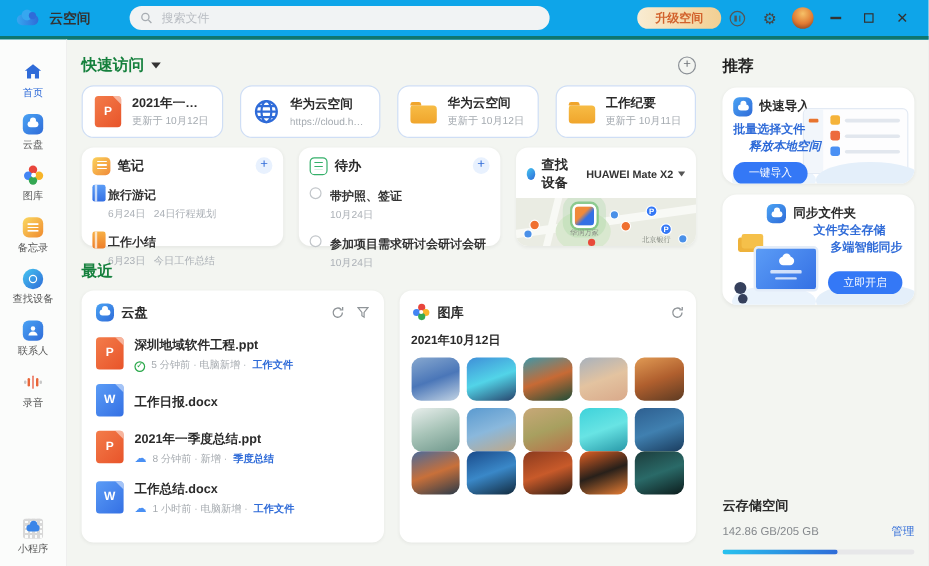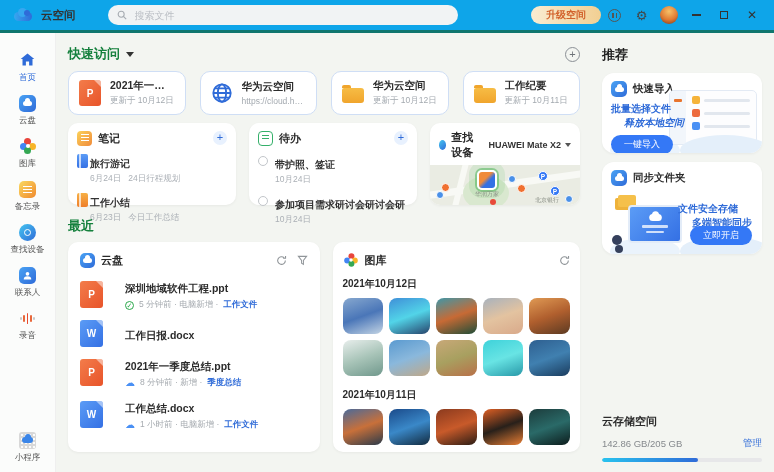--- a/index.html
+++ b/index.html
@@ -134,21 +134,21 @@
   .device-marker{position:absolute;width:20px;height:20px;border-radius:5px;left:31%;top:12%;cursor:pointer;
      background:linear-gradient(135deg,#f08a3a 40%,#3470e4 60%);border:2px solid #fff;box-shadow:0 0 0 2px rgba(80,180,90,.55),0 0 0 8px rgba(120,200,120,.18);}
   .map-lbl{position:absolute;font-size:6px;color:#8a8f86;white-space:nowrap;}
 
   .recent-row{display:flex;gap:13px;margin-top:8px;}
   .recent-card{flex:1;min-width:0;background:#fff;border-radius:10px;height:210px;box-shadow:0 1px 3px rgba(0,0,0,.05);padding:9px 12px;}
   .rc-head{display:flex;align-items:center;gap:6px;height:18px;}
   .rc-title{font-size:11px;font-weight:700;color:#2b2b2b;}
   .rc-tools{margin-left:auto;display:flex;gap:10px;align-items:center;}
   .tool{cursor:pointer;display:flex;}
-  .file-row{display:flex;gap:22px;margin-top:9px;align-items:center;min-width:0;cursor:pointer;}
+  .file-row{display:flex;gap:9px;margin-top:9px;align-items:center;min-width:0;cursor:pointer;}
   .ficon{width:23px;height:27px;border-radius:3px;position:relative;overflow:hidden;flex:none;}
   .ficon::before{content:"";position:absolute;top:0;right:0;border-top:7px solid rgba(255,255,255,.5);border-left:7px solid transparent;}
   .ficon::after{position:absolute;inset:0;color:#fff;font-size:10px;font-weight:700;display:flex;align-items:center;justify-content:center;}
   .ficon.ppt{background:linear-gradient(135deg,#f37c4a,#e8542a);}
   .ficon.ppt::after{content:"P";}
   .ficon.doc{background:linear-gradient(135deg,#5b9cf6,#3470e4);}
   .ficon.doc::after{content:"W";}
   .fcol{min-width:0;flex:1;}
   .fname{font-size:10.5px;font-weight:600;color:#2b2b2b;white-space:nowrap;overflow:hidden;text-overflow:ellipsis;}
   .fmeta{display:flex;align-items:center;gap:5px;margin-top:3px;min-width:0;}
@@ -162,38 +162,38 @@
 
   .g-date{font-size:10px;font-weight:700;color:#2b2b2b;margin:8px 0 7px;}
   .g-grid{display:flex;flex-wrap:wrap;gap:6px;}
   .thumb{width:calc((100% - 24px)/5);height:36px;border-radius:8px;cursor:pointer;background:#ccc;}
 
   
   .rightbar{width:180px;padding:0 12px 10px 8px;display:flex;flex-direction:column;}
   .rb-title{font-size:13px;font-weight:700;color:#1f1f1f;margin-top:13px;}
   .promo{background:#fff;border-radius:12px;margin-top:9px;position:relative;overflow:hidden;box-shadow:0 1px 3px rgba(0,0,0,.05);}
   .promo1{height:80px;}
-  .promo2{height:92px;}
+  .promo2{height:92px;padding-left:28px;}
   .p-head{display:flex;align-items:center;gap:6px;padding:8px 0 0 9px;}
   .p-ico{width:16px;height:16px;border-radius:5px;background:linear-gradient(135deg,#4aa3f4,#2f6bd8);display:flex;align-items:center;justify-content:center;flex:none;}
   .p-title{font-size:10.5px;font-weight:700;color:#2b2b2b;}
   .p-line{font-size:10px;font-weight:700;color:#2f6bd8;line-height:1.4;}
   .p1-lines{margin:5px 0 0 9px;position:relative;z-index:2;}
   .p1-lines .l2{margin-left:13px;font-style:italic;}
   .p-btn{display:inline-block;margin:5px 0 0 9px;background:#3478f6;color:#fff;border:none;border-radius:10px;
      font-size:9px;padding:3px 13px;cursor:pointer;font-family:inherit;position:relative;z-index:2;}
   .illus1{position:absolute;right:5px;top:17px;width:88px;height:55px;background:#fdfdfe;border:1px solid #e3eaf4;border-radius:5px;padding:5px 6px 5px 22px;}
   .illus1::before{content:"";position:absolute;left:0;top:0;bottom:0;width:16px;background:#f2f6fb;border-radius:4px 0 0 4px;}
   .illus1::after{content:"";position:absolute;left:4px;top:8px;width:8px;height:2.5px;background:#e8742e;border-radius:1px;}
   .irow{display:flex;align-items:center;gap:4px;margin-bottom:5px;}
   .irow i{width:8px;height:8px;border-radius:2px;flex:none;}
   .irow em{height:3px;background:#e2e7ee;border-radius:2px;flex:1;}
   .cloudbg::before{content:"";position:absolute;left:8px;bottom:-10px;width:70px;height:26px;border-radius:50%;background:#eaf3fc;z-index:0;}
   .cloudbg::after{content:"";position:absolute;right:-8px;bottom:-12px;width:90px;height:30px;border-radius:50%;background:#e4effa;z-index:0;}
-  .p2-lines{position:absolute;right:10px;top:40px;text-align:left;z-index:2;}
+  .p2-lines{position:absolute;right:10px;top:24px;text-align:left;z-index:2;}
   .p2-lines .l2{margin-left:14px;}
   .p-btn2{position:absolute;right:10px;bottom:9px;margin:0;}
   .illus2{position:absolute;left:10px;bottom:7px;width:72px;height:52px;z-index:1;}
   .monitor{position:absolute;left:16px;bottom:4px;width:54px;height:38px;background:linear-gradient(135deg,#5b9cf6,#3470e4);
      border:2px solid #e3ecf8;border-radius:4px;display:flex;flex-direction:column;align-items:center;justify-content:center;gap:3px;}
   .monitor em{width:26px;height:2.5px;background:rgba(255,255,255,.75);border-radius:1px;display:block;}
   .monitor em:last-child{width:18px;}
   .folders{position:absolute;left:6px;top:0;width:18px;height:12px;background:#f5c04a;border-radius:2px;box-shadow:-3px 3px 0 #eeb23a;}
   .person{position:absolute;left:0;bottom:2px;width:10px;height:10px;background:#35405c;border-radius:50%;box-shadow:2px 9px 0 -1px #35405c;}
 
@@ -538,21 +538,20 @@
             <div class="thumb" style="background: linear-gradient(160deg, rgb(63, 143, 216), rgb(82, 212, 232), rgb(39, 67, 107));"></div>
             <div class="thumb" style="background: linear-gradient(160deg, rgb(63, 151, 168), rgb(199, 106, 53), rgb(30, 77, 56));"></div>
             <div class="thumb" style="background: linear-gradient(160deg, rgb(168, 178, 189), rgb(227, 195, 160), rgb(217, 169, 138));"></div>
             <div class="thumb" style="background: linear-gradient(160deg, rgb(224, 154, 84), rgb(176, 95, 46), rgb(92, 58, 34));"></div>
             <div class="thumb" style="background: linear-gradient(160deg, rgb(232, 238, 236), rgb(168, 196, 184), rgb(112, 152, 140));"></div>
             <div class="thumb" style="background: linear-gradient(160deg, rgb(90, 154, 208), rgb(138, 184, 220), rgb(192, 168, 136));"></div>
             <div class="thumb" style="background: linear-gradient(160deg, rgb(200, 168, 120), rgb(168, 160, 96), rgb(184, 112, 72));"></div>
             <div class="thumb" style="background: linear-gradient(160deg, rgb(62, 210, 218), rgb(104, 228, 228), rgb(40, 152, 168));"></div>
             <div class="thumb" style="background: linear-gradient(160deg, rgb(46, 95, 144), rgb(64, 128, 176), rgb(26, 60, 94));"></div>
           </div>
-          <div class="g-date" style="margin-top:12px;">2021年10月11日</div>
           <div class="g-grid">
             <div class="thumb" style="background: linear-gradient(160deg, rgb(74, 106, 154), rgb(200, 112, 58), rgb(42, 58, 74));"></div>
             <div class="thumb" style="background: linear-gradient(160deg, rgb(26, 74, 138), rgb(58, 136, 200), rgb(18, 42, 62));"></div>
             <div class="thumb" style="background: linear-gradient(160deg, rgb(138, 58, 30), rgb(200, 90, 42), rgb(42, 28, 20));"></div>
             <div class="thumb" style="background: linear-gradient(160deg, rgb(224, 96, 36), rgb(40, 32, 26), rgb(232, 126, 52));"></div>
             <div class="thumb" style="background: linear-gradient(160deg, rgb(28, 60, 60), rgb(42, 106, 104), rgb(12, 28, 28));"></div>
           </div>
         </div>
       </div>
     </main>

